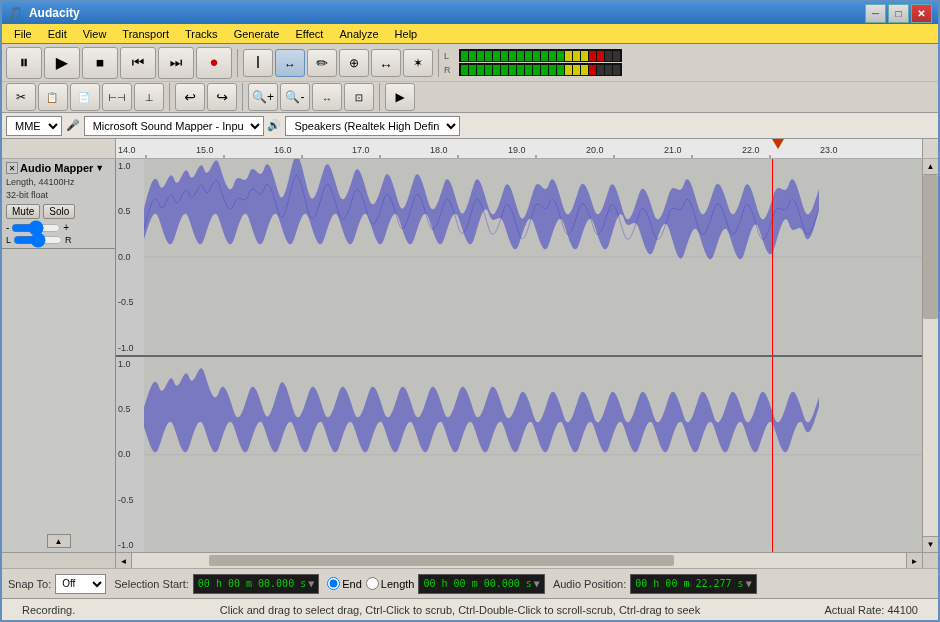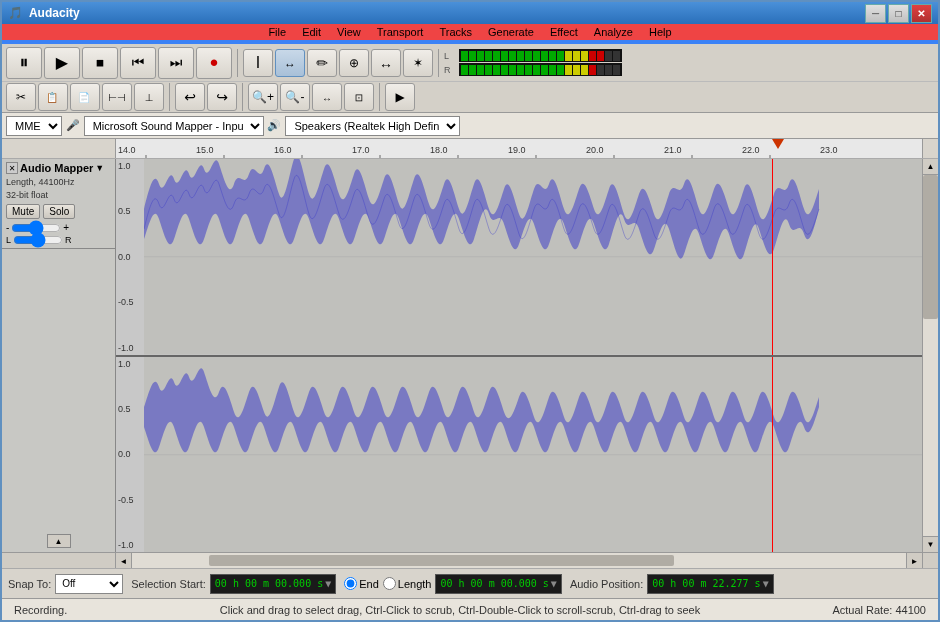--- a/index.html
+++ b/index.html
@@ -20,27 +20,26 @@
     .title-bar-left { display: flex; align-items: center; gap: 6px; }
     .title-bar-controls { display: flex; gap: 2px; }
     .title-btn {
       width: 21px; height: 19px; border: 1px solid #6aa; background: linear-gradient(to bottom, #e0e0e0, #c0c0c0);
       color: #333; font-size: 10px; display: flex; align-items: center; justify-content: center; cursor: pointer;
     }
     .title-btn.close { background: linear-gradient(to bottom, #e04040, #b03030); color: white; }
 
     
     .menu-bar {
-      background: #ef4444;
+      background: #fde047;
       height: 20px;
       display: flex;
       align-items: center;
       padding: 0 4px;
-      border-bottom: 4px solid #3b82f6;
-      justify-content: center;
+      border-bottom: 1px solid #3b82f6;
     }
     .menu-item {
       padding: 1px 8px;
       cursor: pointer;
       font-size: 11px;
       height: 100%;
       display: flex;
       align-items: center;
     }
 
@@ -86,21 +85,21 @@
       padding: 0 4px;
     }
 
     
     .status-bar {
       height: 22px;
       background: #e8e4dc;
       border-top: 1px solid #999;
       display: flex;
       align-items: center;
-      padding: 0 12px;
+      padding: 0 20px;
       font-size: 11px;
       gap: 20px;
     }
     .status-left { color: #333; min-width: 100px; }
     .status-center { flex: 1; color: #333; text-align: center; }
     .status-right { color: #333; min-width: 120px; text-align: right; }
     .ctrl-group {
       display: flex;
       align-items: center;
       gap: 4px;
@@ -404,21 +403,21 @@
       <div style="width:16px;border-left:1px solid #999;"></div>
     </div>
 
   </div>
 
   <div style="height:30px;background:#d8d4cc;border-top:1px solid #aaa;display:flex;align-items:center;padding:0 6px;gap:8px;">
 
 
     <div class="ctrl-group">
       <span class="ctrl-label">Snap To:</span>
-      <select class="ctrl-select" style="width:68px;">
+      <select class="ctrl-select" style="width:51px;">
         <option>Off</option>
       </select>
     </div>
 
     <div class="ctrl-group">
       <span class="ctrl-label">Selection Start:</span>
       <div class="time-display" style="font-size:10px;padding:1px 4px;background:#1a1a1a;color:#00cc00;border:1px solid #555;font-family:monospace;">
         <span>00 h 00 m 00.000 s</span>
         <span style="margin-left:2px;cursor:pointer;color:#888;">▼</span>
       </div>

